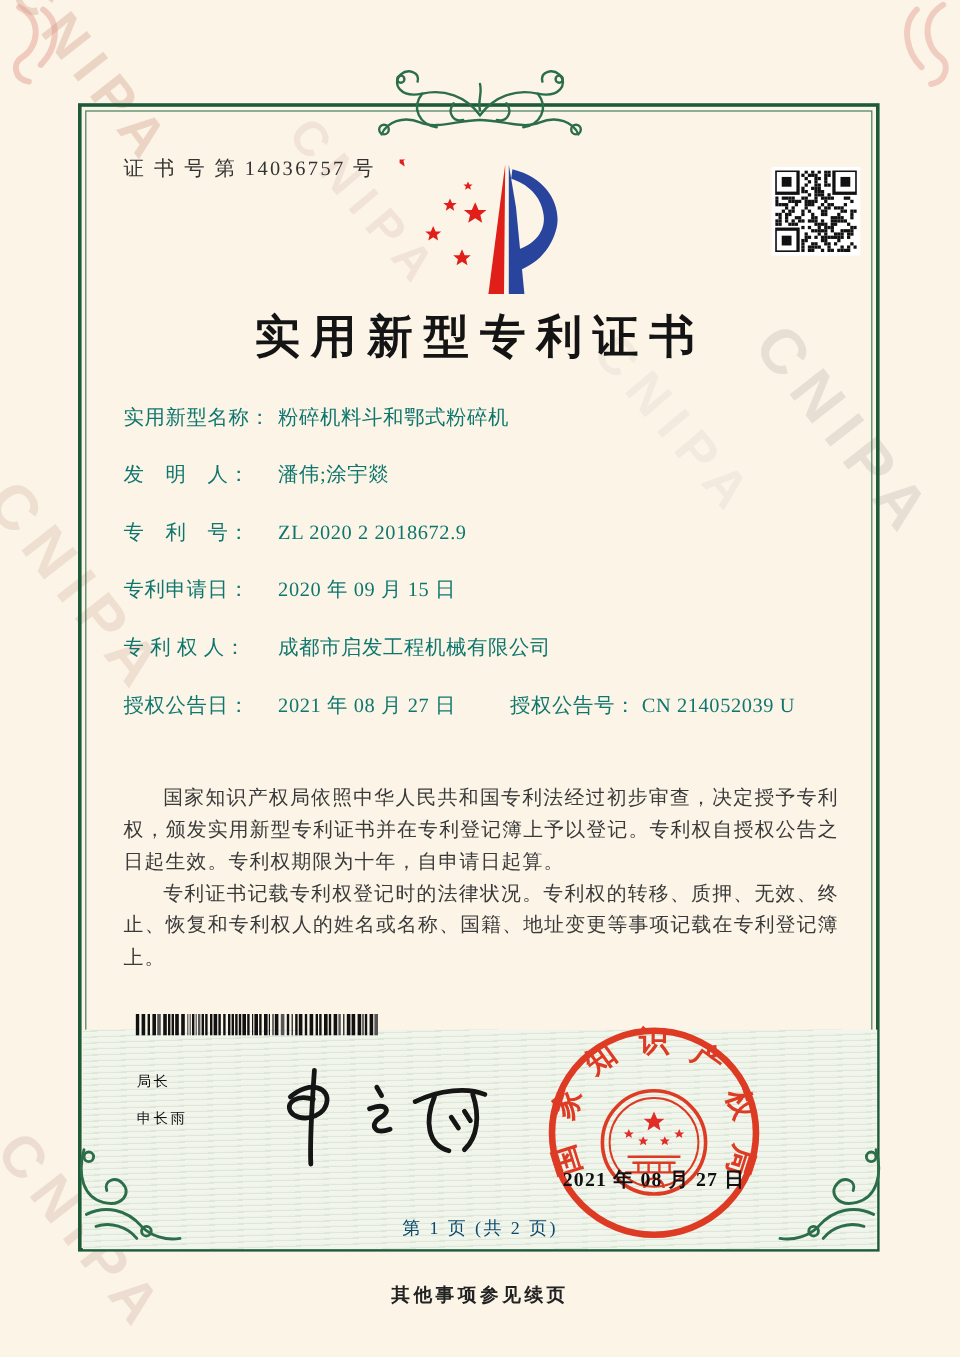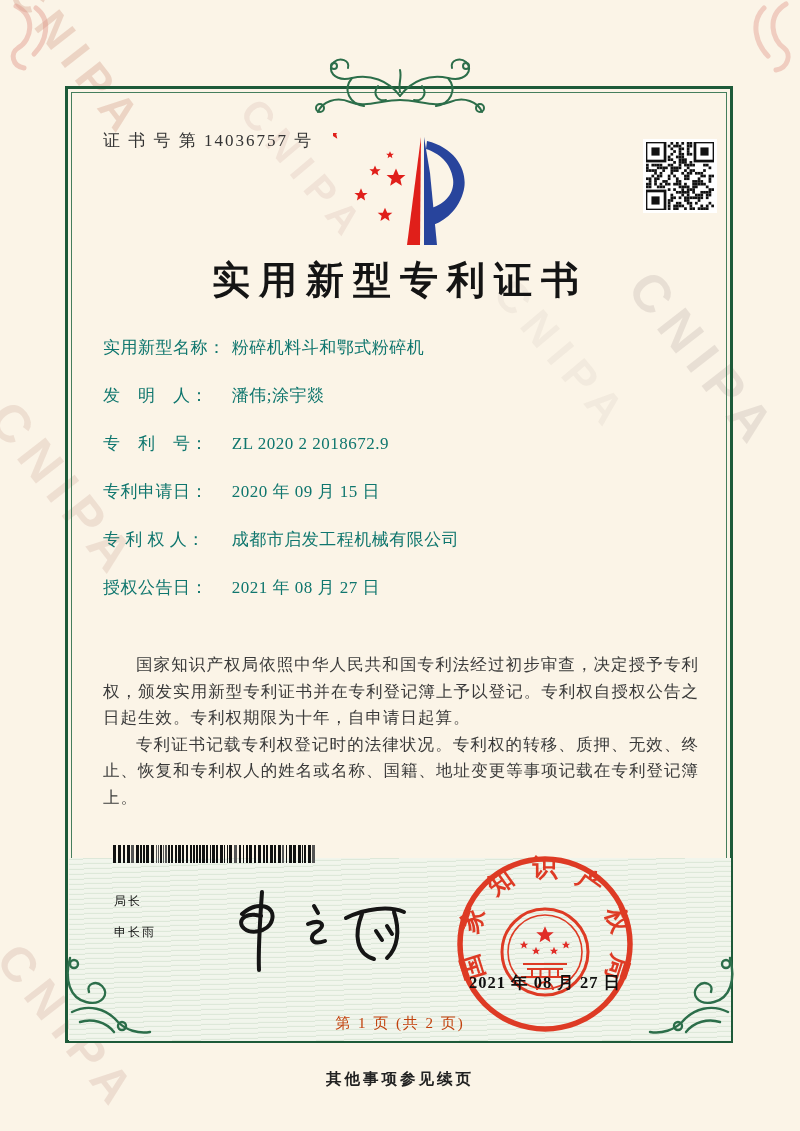--- a/index.html
+++ b/index.html
@@ -58,21 +58,21 @@
   .officer{position:absolute;left:114px;top:893px;
     font-family:"Liberation Sans","DejaVu Sans",sans-serif;font-size:12px;color:#111;}
   .officer div{margin-bottom:14px;letter-spacing:2px;}
   .signature{position:absolute;left:228px;top:886px;}
   
   .seal{position:absolute;left:455px;top:854px;width:180px;height:180px;opacity:.93;}
   .seal-date{position:absolute;left:455px;top:972px;width:180px;text-align:center;
     font-size:16.5px;letter-spacing:1px;color:#101010;font-weight:bold;}
   
   .page-info{position:absolute;left:0;top:1014px;width:800px;text-align:center;
-    font-size:15px;letter-spacing:2px;color:#c2410c;}
+    font-size:15px;letter-spacing:2px;color:#0c4a6e;}
   .cont-note{position:absolute;left:0;top:1069px;width:800px;text-align:center;
     font-size:15.5px;letter-spacing:3px;color:#222;font-weight:bold;}
   .orn{position:absolute;pointer-events:none;}
 </style>
 </head>
 <body>
 
 <div class="wm wm1">CNIPA</div>
 <div class="wm wm2">CNIPA</div>
 <div class="wm wm3">CNIPA</div>
@@ -385,20 +385,24 @@
     <span class="flabel">专利申请日：</span>
     <span class="fvalue">2020 年 09 月 15 日</span>
   </div>
   <div class="frow">
     <span class="flabel">专 利 权 人：</span>
     <span class="fvalue">成都市启发工程机械有限公司</span>
   </div>
   <div class="frow">
     <span class="flabel">授权公告日：</span>
     <span class="fvalue">2021 年 08 月 27 日</span>
+    <span class="grant-no-pair">
+      <span class="flabel" style="min-width:0">授权公告号：</span>
+      <span class="fvalue">CN 214052039 U</span>
+    </span>
   </div>
 </div>
 
 <div class="paras">
   <p>国家知识产权局依照中华人民共和国专利法经过初步审查，决定授予专利权，颁发实用新型专利证书并在专利登记簿上予以登记。专利权自授权公告之日起生效。专利权期限为十年，自申请日起算。</p>
   <p>专利证书记载专利权登记时的法律状况。专利权的转移、质押、无效、终止、恢复和专利权人的姓名或名称、国籍、地址变更等事项记载在专利登记簿上。</p>
 </div>
 
 <svg class="barcode" id="barcode" viewBox="0 0 208 18" preserveAspectRatio="none">
     <rect x="0" y="0" width="3" height="18" fill="#111"></rect>

